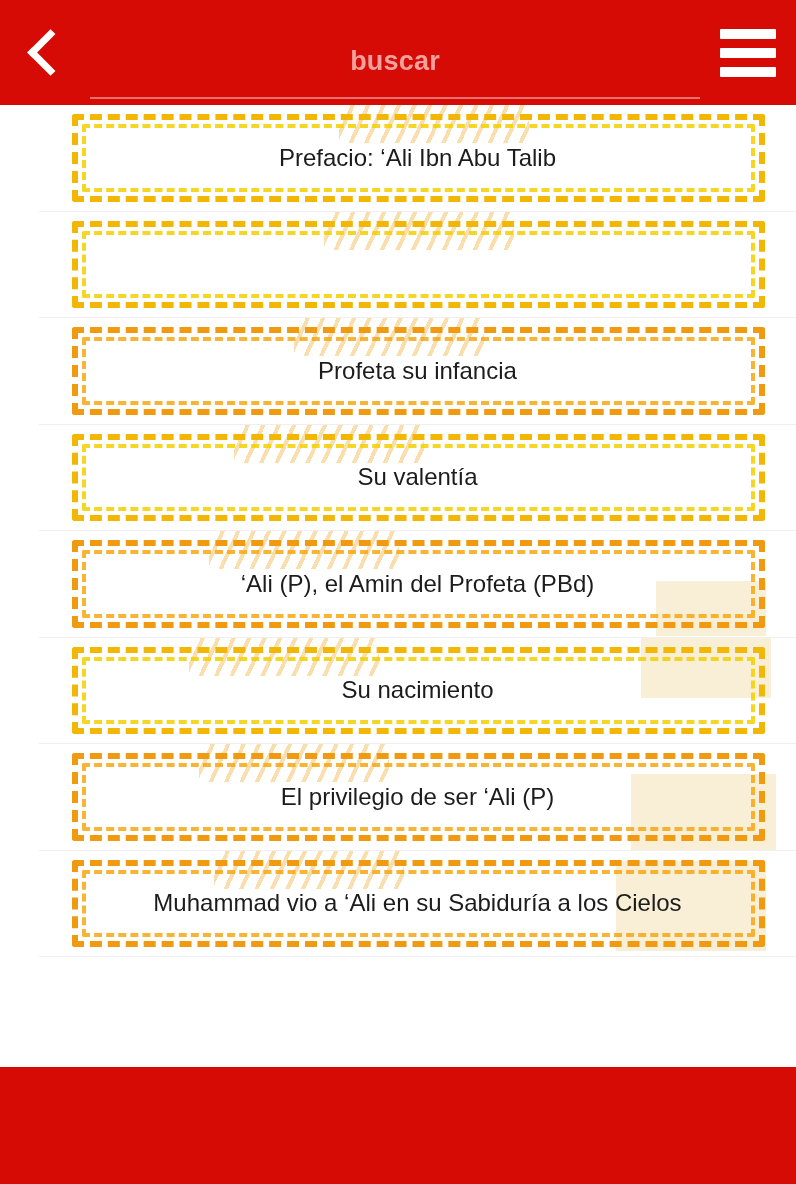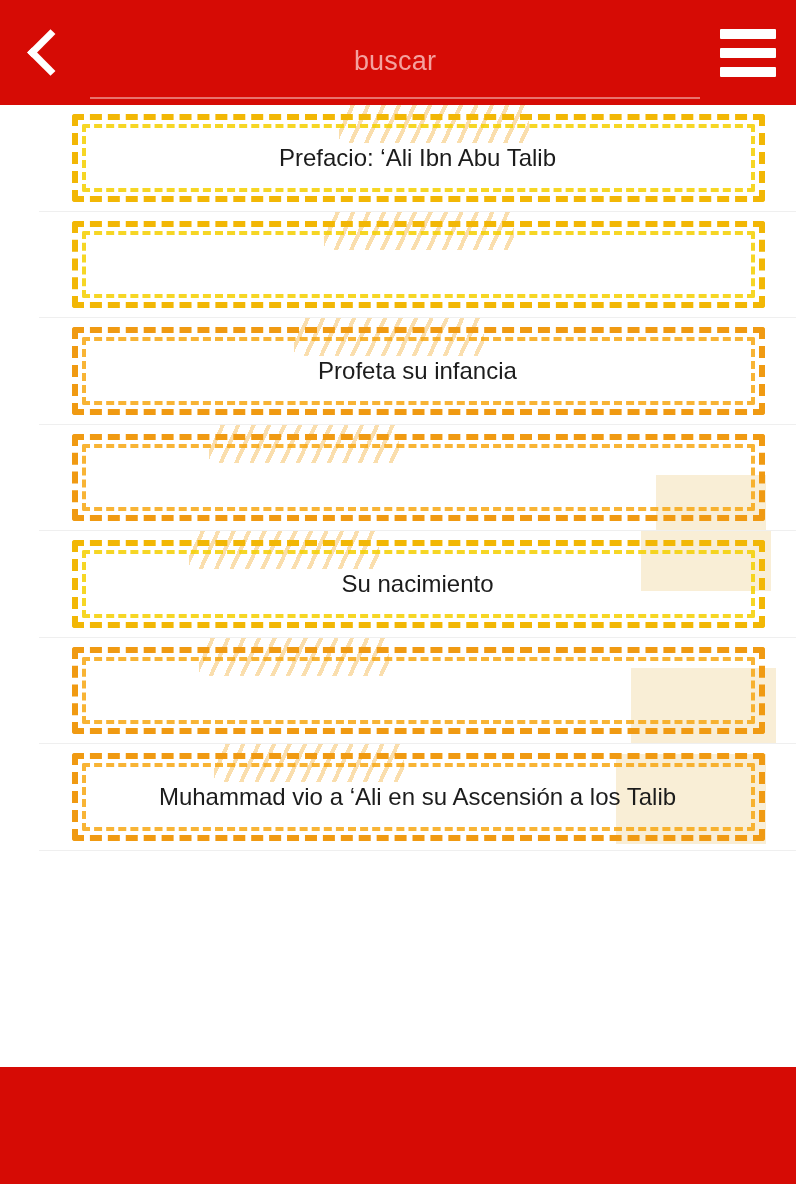--- a/index.html
+++ b/index.html
@@ -49,20 +49,21 @@
     justify-content: center;
     height: 105px;
     position: relative;
   }
   .search-title {
     color: #f4a19e;
     font-size: 27px;
     letter-spacing: 0.2px;
     line-height: 1;
     margin-top: 18px;
+    font-weight: bold;
   }
   .search-underline {
     position: absolute;
     bottom: 6px;
     left: 0;
     right: 0;
     height: 2px;
     background: #e8736d;
   }
   .menu-btn {
@@ -201,51 +202,60 @@
   </div>
 
   <div class="row">
     <div class="row-hatch" style="left:255px;"></div>
     <div class="row-frame alt">
       <div class="row-frame-inner alt"></div>
     </div>
     <span class="row-label">Profeta su infancia</span>
   </div>
 
+  <div class="row">
+    <div class="row-hatch" style="left:195px;"></div>
+    <div class="row-frame">
+      <div class="row-frame-inner"></div>
+    </div>
+    <span class="row-label">Su valentía</span>
+  </div>
 
   <div class="row">
     <div class="row-hatch" style="left:170px;"></div>
     <div class="row-blotch" style="right:30px;top:50px;width:110px;height:55px;"></div>
     <div class="row-frame alt">
       <div class="row-frame-inner alt"></div>
     </div>
+    <span class="row-label">‘Ali (P), el Amin del Profeta (PBd)</span>
   </div>
 
   <div class="row">
     <div class="row-hatch" style="left:150px;"></div>
     <div class="row-blotch" style="right:25px;top:0px;width:130px;height:60px;"></div>
     <div class="row-frame">
       <div class="row-frame-inner"></div>
     </div>
     <span class="row-label">Su nacimiento</span>
   </div>
 
   <div class="row">
     <div class="row-hatch" style="left:160px;"></div>
     <div class="row-blotch" style="right:20px;top:30px;width:145px;height:76px;"></div>
     <div class="row-frame alt">
       <div class="row-frame-inner alt"></div>
     </div>
+    <span class="row-label">El privilegio de ser ‘Ali (P)</span>
   </div>
 
   <div class="row">
     <div class="row-hatch" style="left:175px;"></div>
     <div class="row-blotch" style="right:30px;top:10px;width:150px;height:90px;"></div>
     <div class="row-frame alt">
       <div class="row-frame-inner alt"></div>
     </div>
-    <span class="row-label">Muhammad vio a ‘Ali en su Ascensión a los Talib</span>
+    <span class="row-label">Muhammad vio a ‘Ali en su Sabiduría a los Cielos</span>
   </div>
 
 
 </div>
 
 <div class="bottombar"></div>
 
 </body></html>

